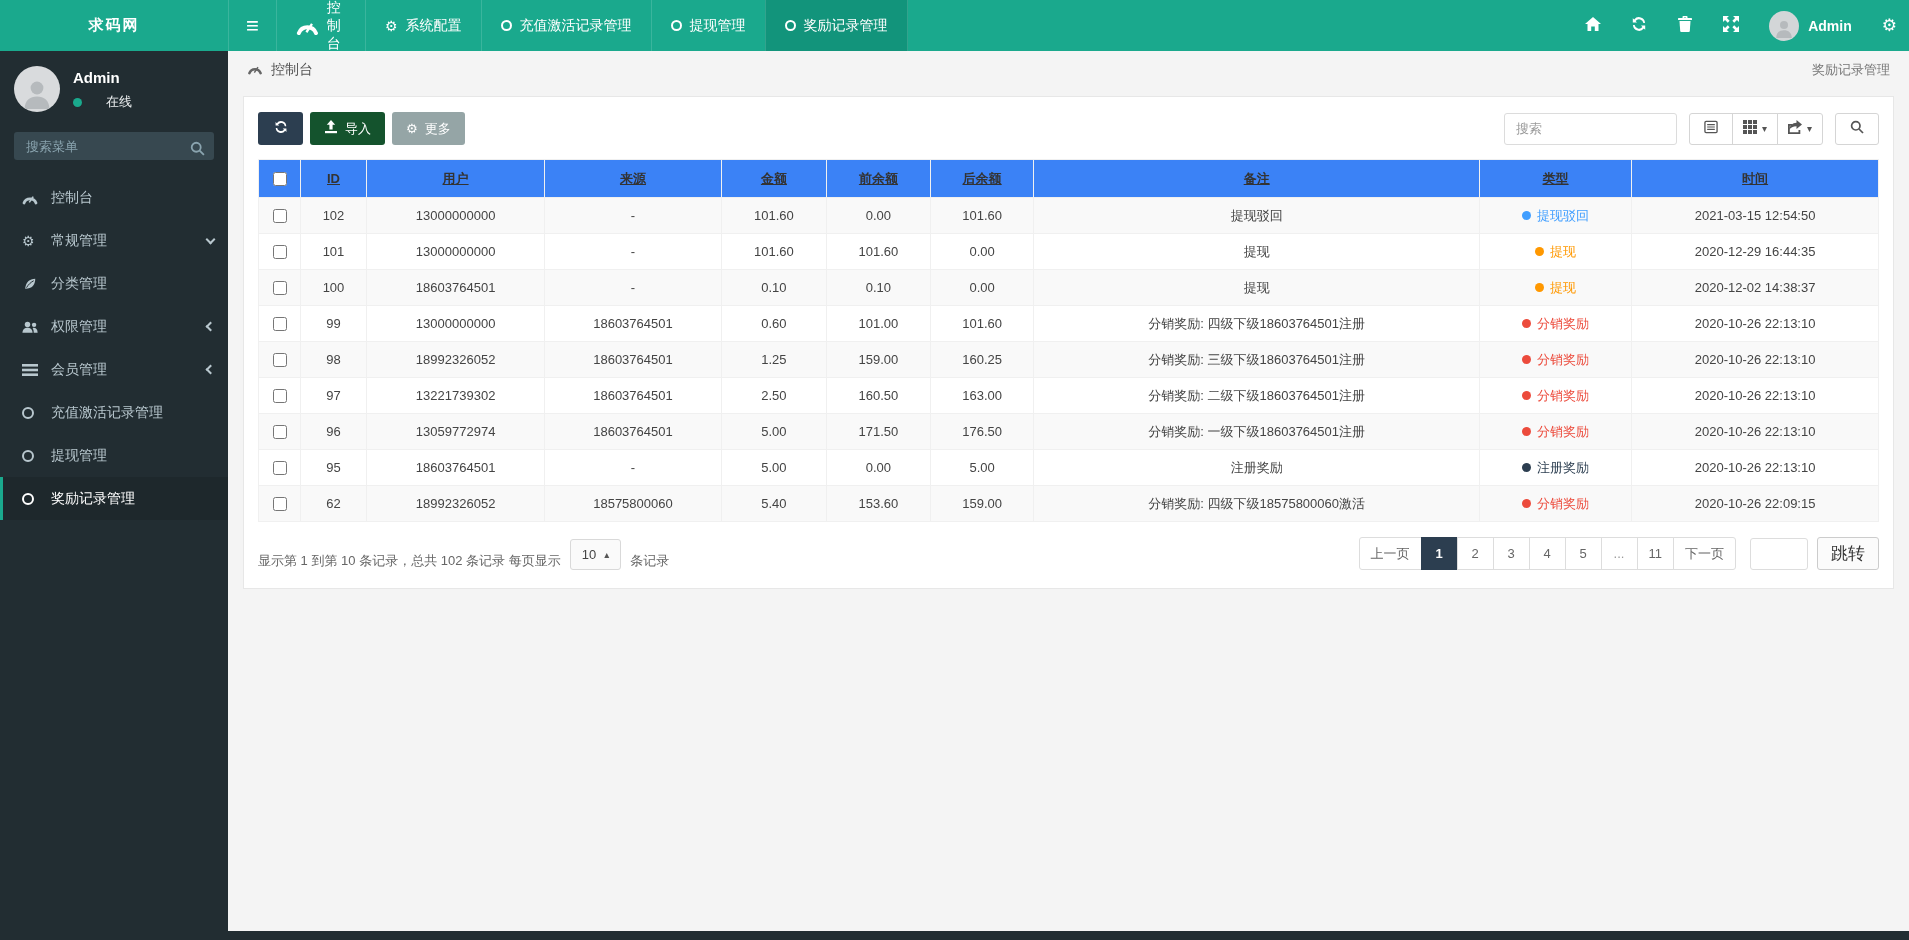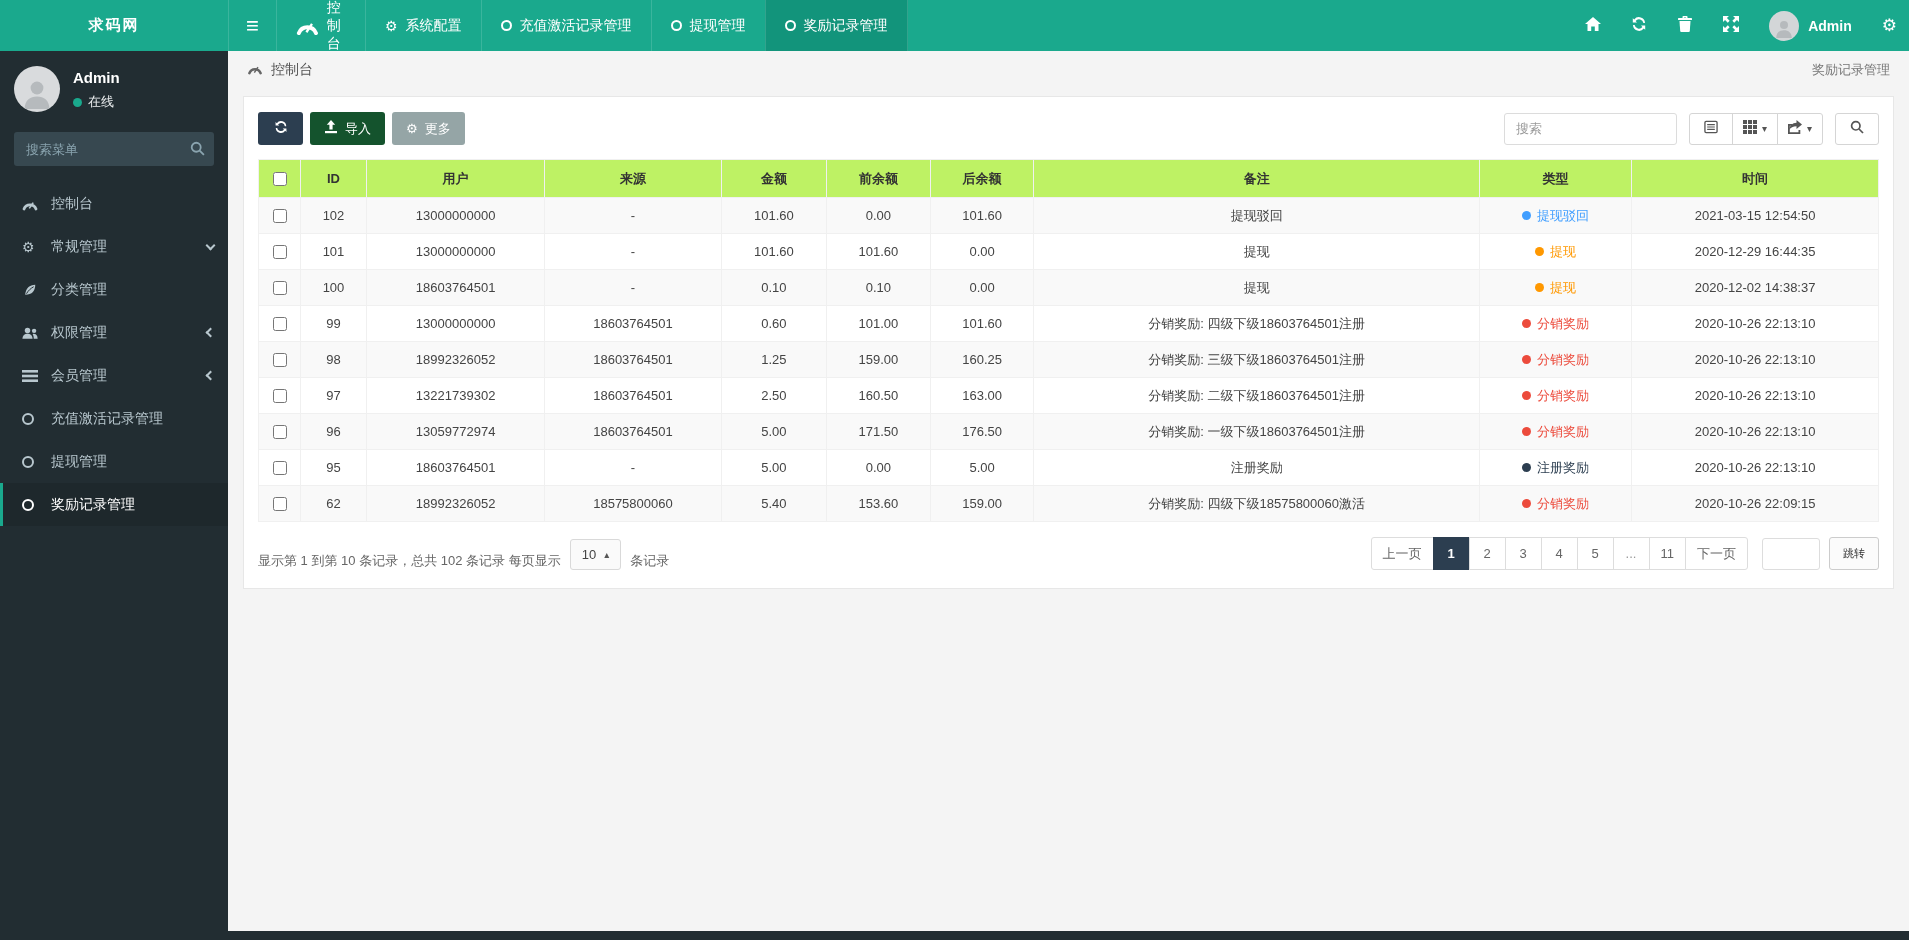--- a/index.html
+++ b/index.html
@@ -26,24 +26,24 @@
   .avatar-sm svg { width:20px; height:20px; }
   .admin-name { font-weight:bold; font-size:14px; }
   .glyph { line-height:1; }
   
   .sidebar { position:absolute; top:51px; left:0; bottom:0; width:228px; background:#222d32; z-index:20; }
   .user-panel { display:flex; gap:13px; padding:15px 14px 10px 14px; }
   .avatar-lg { width:46px; height:46px; border-radius:50%; background:#d9dbdd; display:flex; align-items:flex-end; justify-content:center; overflow:hidden; flex:none; }
   .avatar-lg svg { width:32px; height:32px; }
   .user-meta { padding-top:3px; }
   .user-name { color:#fff; font-weight:bold; font-size:15px; }
-  .user-status { color:#eceff0; font-size:13px; margin-top:7px; display:flex; align-items:center; gap:6px; }
+  .user-status { color:#eceff0; font-size:13px; margin-top:7px; display:flex; align-items:center; gap:24px; }
   .online-dot { width:9px; height:9px; border-radius:50%; background:#1aa98d; display:inline-block; }
   .side-search { margin:10px 14px 16px 14px; position:relative; }
-  .side-search input { width:100%; height:34px; background:#374850; border:none; border-radius:3px; color:#ccd5d9; padding:0 32px 0 12px; font-size:13px; outline:none; }
+  .side-search input { width:100%; height:28px; background:#374850; border:none; border-radius:3px; color:#ccd5d9; padding:0 32px 0 12px; font-size:13px; outline:none; }
   .side-search input::placeholder { color:#8aa4af; }
   .side-search .mag { position:absolute; right:9px; top:9px; color:#8aa4af; }
   .side-search svg { width:15px; height:15px; }
   .side-menu { list-style:none; margin:0; padding:0; }
   .side-item { display:flex; align-items:center; height:43px; padding:0 14px 0 19px; color:#b8c7ce; font-size:14px; cursor:pointer; border-left:3px solid transparent; }
   .side-item .icon-slot { width:29px; display:flex; align-items:center; }
   .side-item svg { width:16px; height:14px; }
   .side-item.active { background:#1e282c; color:#fff; border-left-color:#1aa98d; }
   .circle-o { width:12px; height:12px; border:2px solid currentColor; border-radius:50%; display:inline-block; }
   .chev { margin-left:auto; width:7px; height:7px; border-right:2px solid currentColor; border-bottom:2px solid currentColor; display:inline-block; }
@@ -69,21 +69,21 @@
   .btn-group { display:flex; margin-left:12px; }
   .tool-btn { height:32px; min-width:44px; background:#fff; border:1px solid #d5d5d5; display:inline-flex; align-items:center; justify-content:center; gap:5px; color:#555; cursor:pointer; margin-left:-1px; padding:0 10px; font-family:inherit; font-size:12px; }
   .tool-btn:first-child { border-radius:3px 0 0 3px; margin-left:0; }
   .tool-btn:last-child { border-radius:0 3px 3px 0; }
   .tool-btn svg { width:14px; height:14px; }
   .btn-search { margin-left:12px; border-radius:3px !important; }
   .caret { font-size:10px; color:#555; }
   
   table { width:100%; border-collapse:collapse; table-layout:fixed; font-size:13px; color:#444; }
   th, td { border:1px solid #f0f0f0; text-align:center; padding:0 6px; white-space:nowrap; overflow:hidden; text-overflow:ellipsis; }
-  thead th { height:38px; font-weight:bold; color:#333; background:#bef264; }
+  thead th { height:38px; font-weight:bold; color:#333; background:#3b82f6;text-decoration:underline; }
   tbody td { height:36px; }
   tbody tr:nth-child(odd) { background:#f9f9f9; }
   input[type=checkbox] { width:14px; height:14px; cursor:pointer; }
   .tdot { width:9px; height:9px; border-radius:50%; display:inline-block; margin-right:6px; vertical-align:middle; }
   .tlab { text-decoration:none; cursor:pointer; vertical-align:middle; }
   col.c-check{width:42px} col.c-id{width:66px} col.c-user{width:11%} col.c-source{width:10.9%}
   col.c-amount{width:6.5%} col.c-before{width:6.4%} col.c-after{width:6.4%}
   col.c-remark{width:27.5%} col.c-type{width:9.4%}
   
   .pager-row { display:flex; align-items:flex-end; margin-top:15px; font-size:13px; color:#666; }
@@ -91,21 +91,21 @@
   .pager-right { margin-left:auto; display:flex; align-items:center; }
   ul.pages { display:flex; list-style:none; margin:0; padding:0; }
   ul.pages li a { display:flex; align-items:center; justify-content:center; min-width:37px; height:33px; padding:0 11px; border:1px solid #ddd; color:#666; background:#fff; cursor:pointer; font-size:13px; text-decoration:none; }
   ul.pages li { margin-left:-1px; }
   ul.pages li:first-child { margin-left:0; }
   ul.pages li:first-child a { border-radius:3px 0 0 3px; }
   ul.pages li:last-child a { border-radius:0 3px 3px 0; }
   ul.pages li.active a { background:#2c3e50; border-color:#2c3e50; color:#fff; font-weight:bold; }
   ul.pages li.dots a { color:#999; }
   .jump-input { width:58px; height:32px; border:1px solid #ddd; border-radius:3px; margin-left:14px; outline:none; }
-  .jump-btn { height:33px; padding:0 13px; border:1px solid #ccc; background:#fbfbfb; margin-left:9px; border-radius:3px; color:#333; font-size:11px; cursor:pointer; font-family:inherit; }
+  .jump-btn { height:33px; padding:0 13px; border:1px solid #ccc; background:#fbfbfb; margin-left:9px; border-radius:3px; color:#333; font-size:17px; cursor:pointer; font-family:inherit; }
   .bottom-strip { position:absolute; left:0; right:0; bottom:0; height:9px; background:#222d32; z-index:40; }
 </style>
 </head>
 <body>
 
 <header class="topbar">
   <div class="logo">求码网</div>
   <div class="topnav">
     <div class="hamburger">
       <span class="glyph">≡</span>

